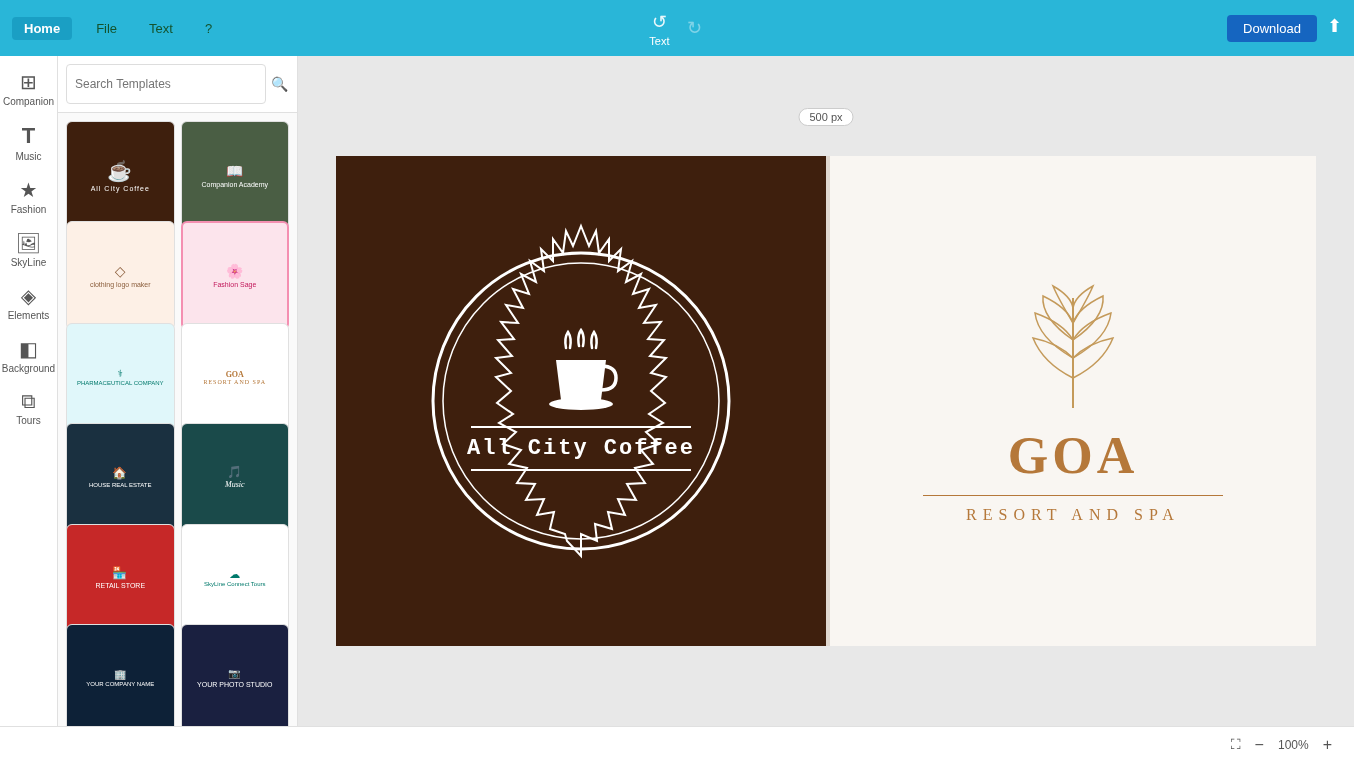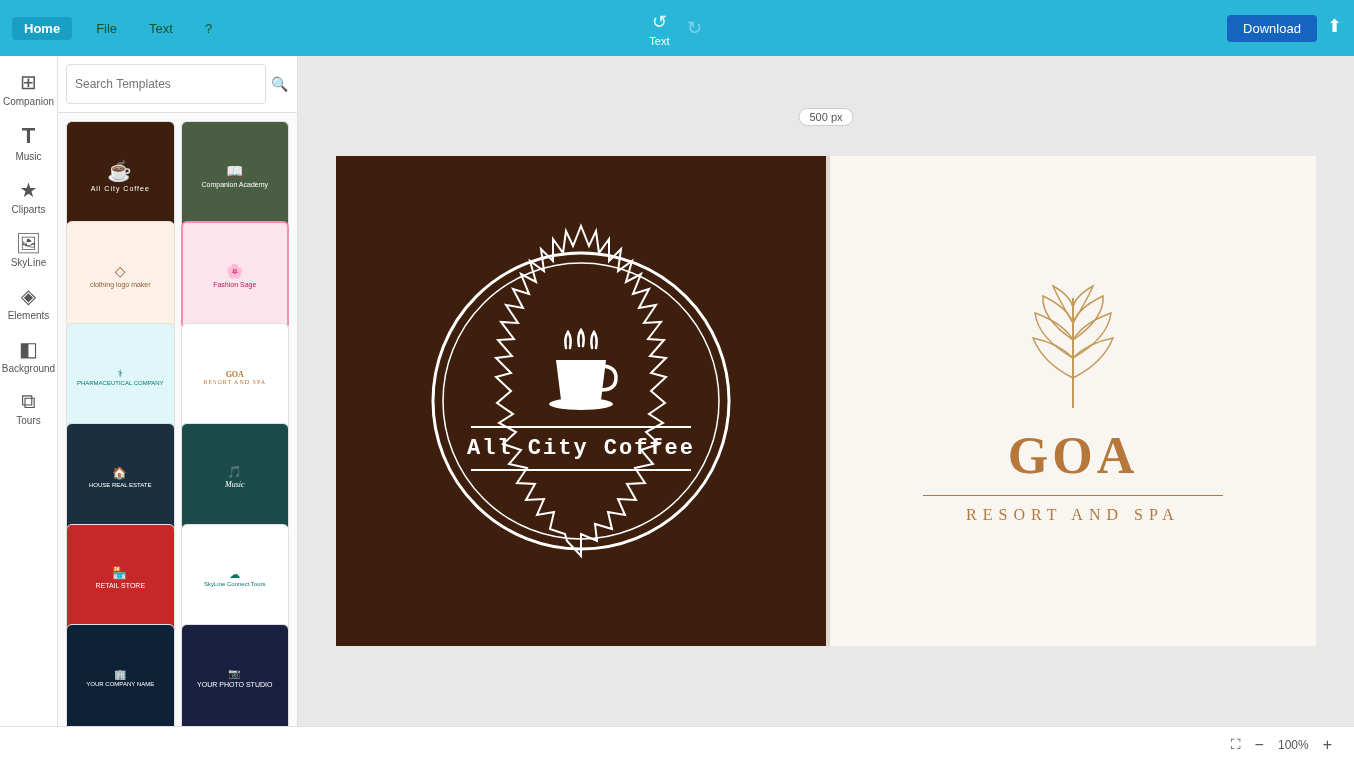--- a/index.html
+++ b/index.html
@@ -359,21 +359,21 @@
     <div class="sidebar-icon-item">
       <span class="icon-symbol">⊞</span>
       <span>Companion</span>
     </div>
     <div class="sidebar-icon-item">
       <span class="icon-symbol" style="font-weight:bold;font-size:22px;">T</span>
       <span>Music</span>
     </div>
     <div class="sidebar-icon-item">
       <span class="icon-symbol">★</span>
-      <span>Cliparts</span>
+      <span>Fashion</span>
     </div>
     <div class="sidebar-icon-item">
       <span class="icon-symbol">🖼</span>
       <span>SkyLine</span>
     </div>
     <div class="sidebar-icon-item">
       <span class="icon-symbol">◈</span>
       <span>Elements</span>
     </div>
     <div class="sidebar-icon-item">

